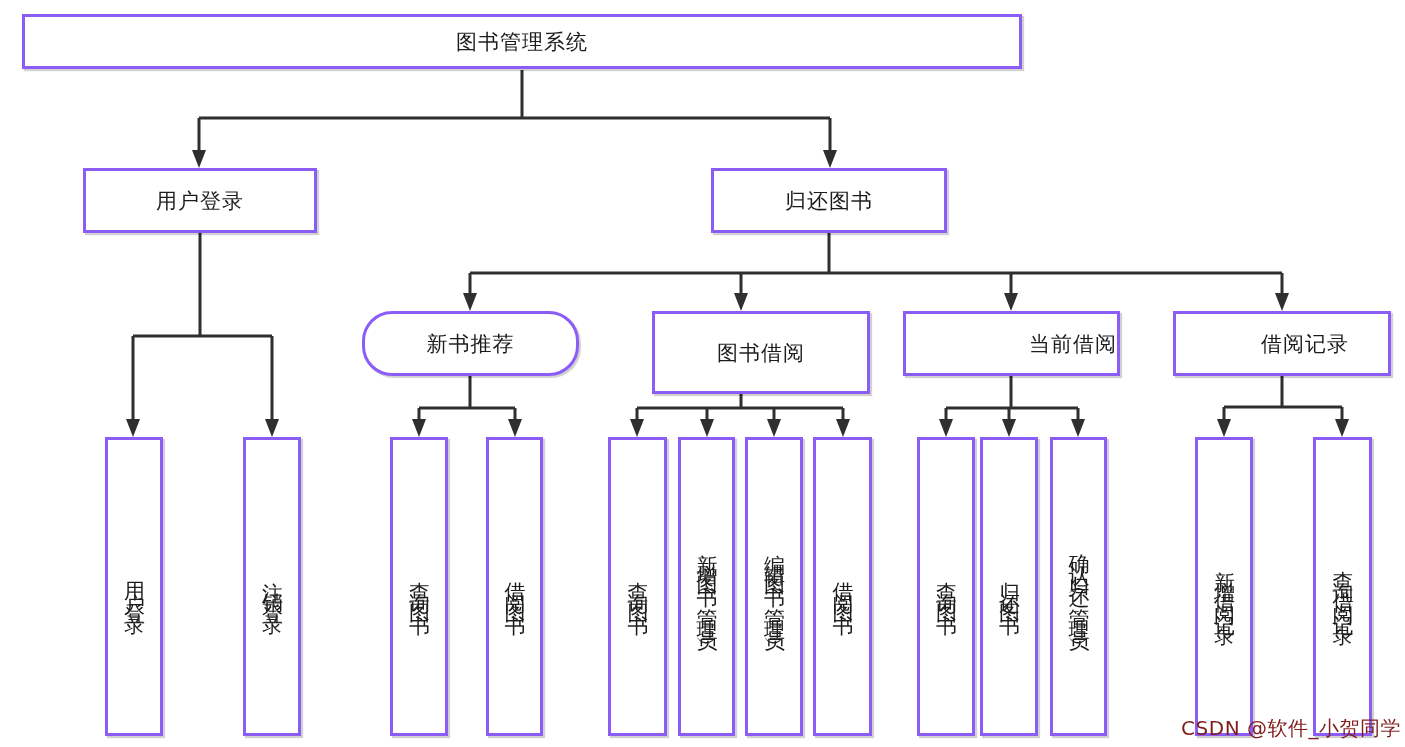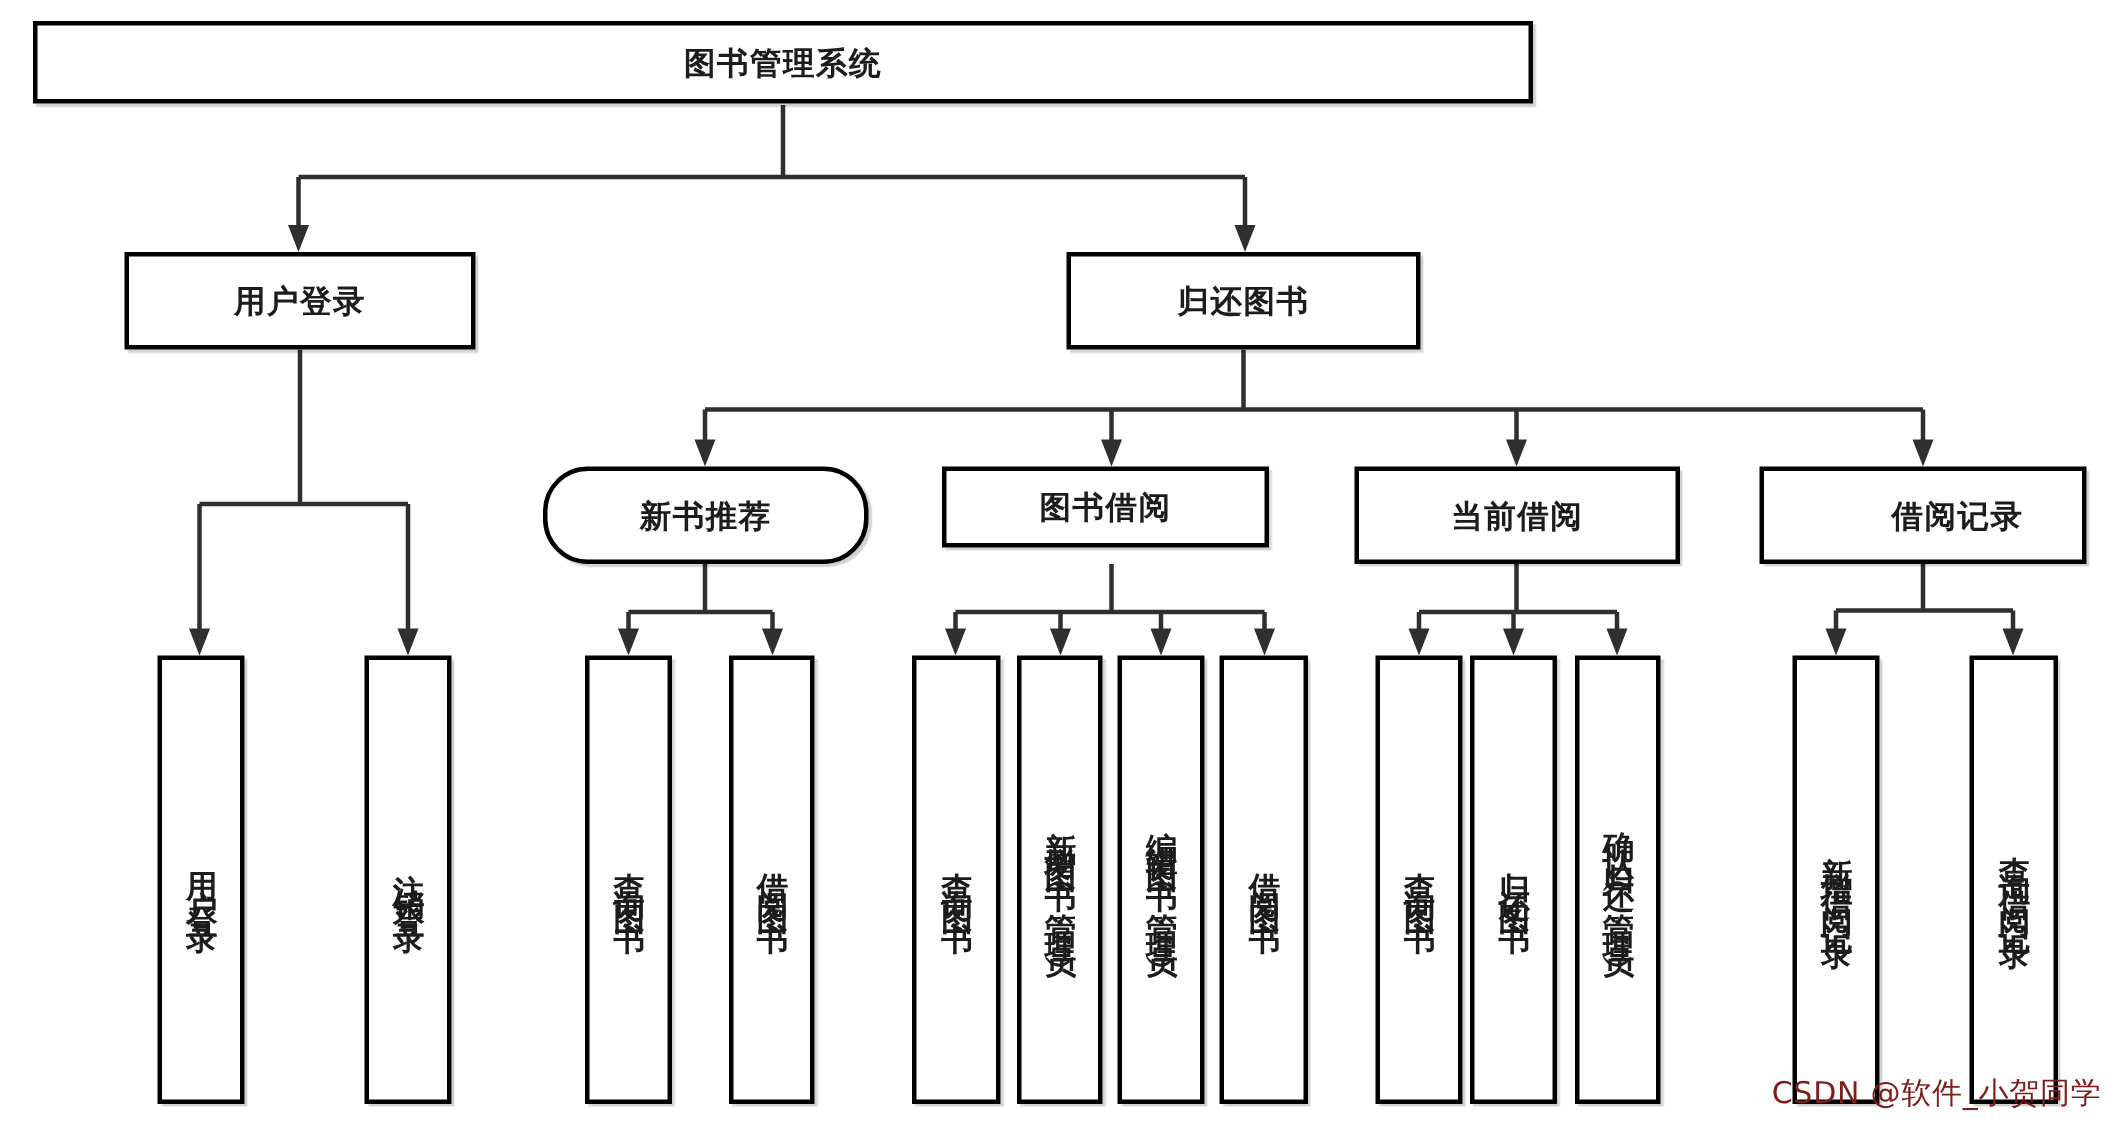--- a/index.html
+++ b/index.html
@@ -14,28 +14,27 @@
   #wires {
     position: absolute;
     left: 0; top: 0;
     width: 1405px; height: 747px;
     z-index: 1;
   }
   .node {
     position: absolute;
     box-sizing: border-box;
     background: #ffffff;
-    border: 3px solid #000000;
+    border: 3px solid #8b5cf6;
     display: flex;
     align-items: center;
     justify-content: center;
     color: #1c1c1c;
     z-index: 2;
     box-shadow: 2px 2px 1px rgba(0,0,0,0.18);
-    font-weight: bold;
   }
   .hbox { font-size: 21px; letter-spacing: 1px; }
   .vbox .vtext {
     writing-mode: vertical-rl;
     text-orientation: mixed;
     font-size: 21px;
     line-height: 1;
     letter-spacing: 11px;
     white-space: nowrap;
   }
@@ -100,24 +99,24 @@
   <div class="node hbox" style="left:83px; top:168px; width:234px; height:65px;">
     <span>用户登录</span>
   </div>
   <div class="node hbox" style="left:711px; top:168px; width:236px; height:65px;">
     <span>归还图书</span>
   </div>
 
   <div class="node hbox" style="left:362px; top:311px; width:217px; height:65px;border-radius:30px;">
     <span>新书推荐</span>
   </div>
-  <div class="node hbox" style="left:628px; top:311px; width:218px; height:54px;">
+  <div class="node hbox" style="left:652px; top:311px; width:218px; height:83px;">
     <span>图书借阅</span>
   </div>
-  <div class="node hbox" style="left:903px; top:311px; width:217px; height:65px;">
+  <div class="node hbox" style="left:903px; top:311px; width:217px; height:65px;justify-content:flex-end;">
     <span>当前借阅</span>
   </div>
   <div class="node hbox" style="left:1173px; top:311px; width:218px; height:65px;padding-left:46px;">
     <span>借阅记录</span>
   </div>
 
   <div class="node vbox" style="left:105px; top:437px; width:58px; height:299px;">
     <span class="vtext">用户登录</span>
   </div>
   <div class="node vbox" style="left:243px; top:437px; width:58px; height:299px;">

